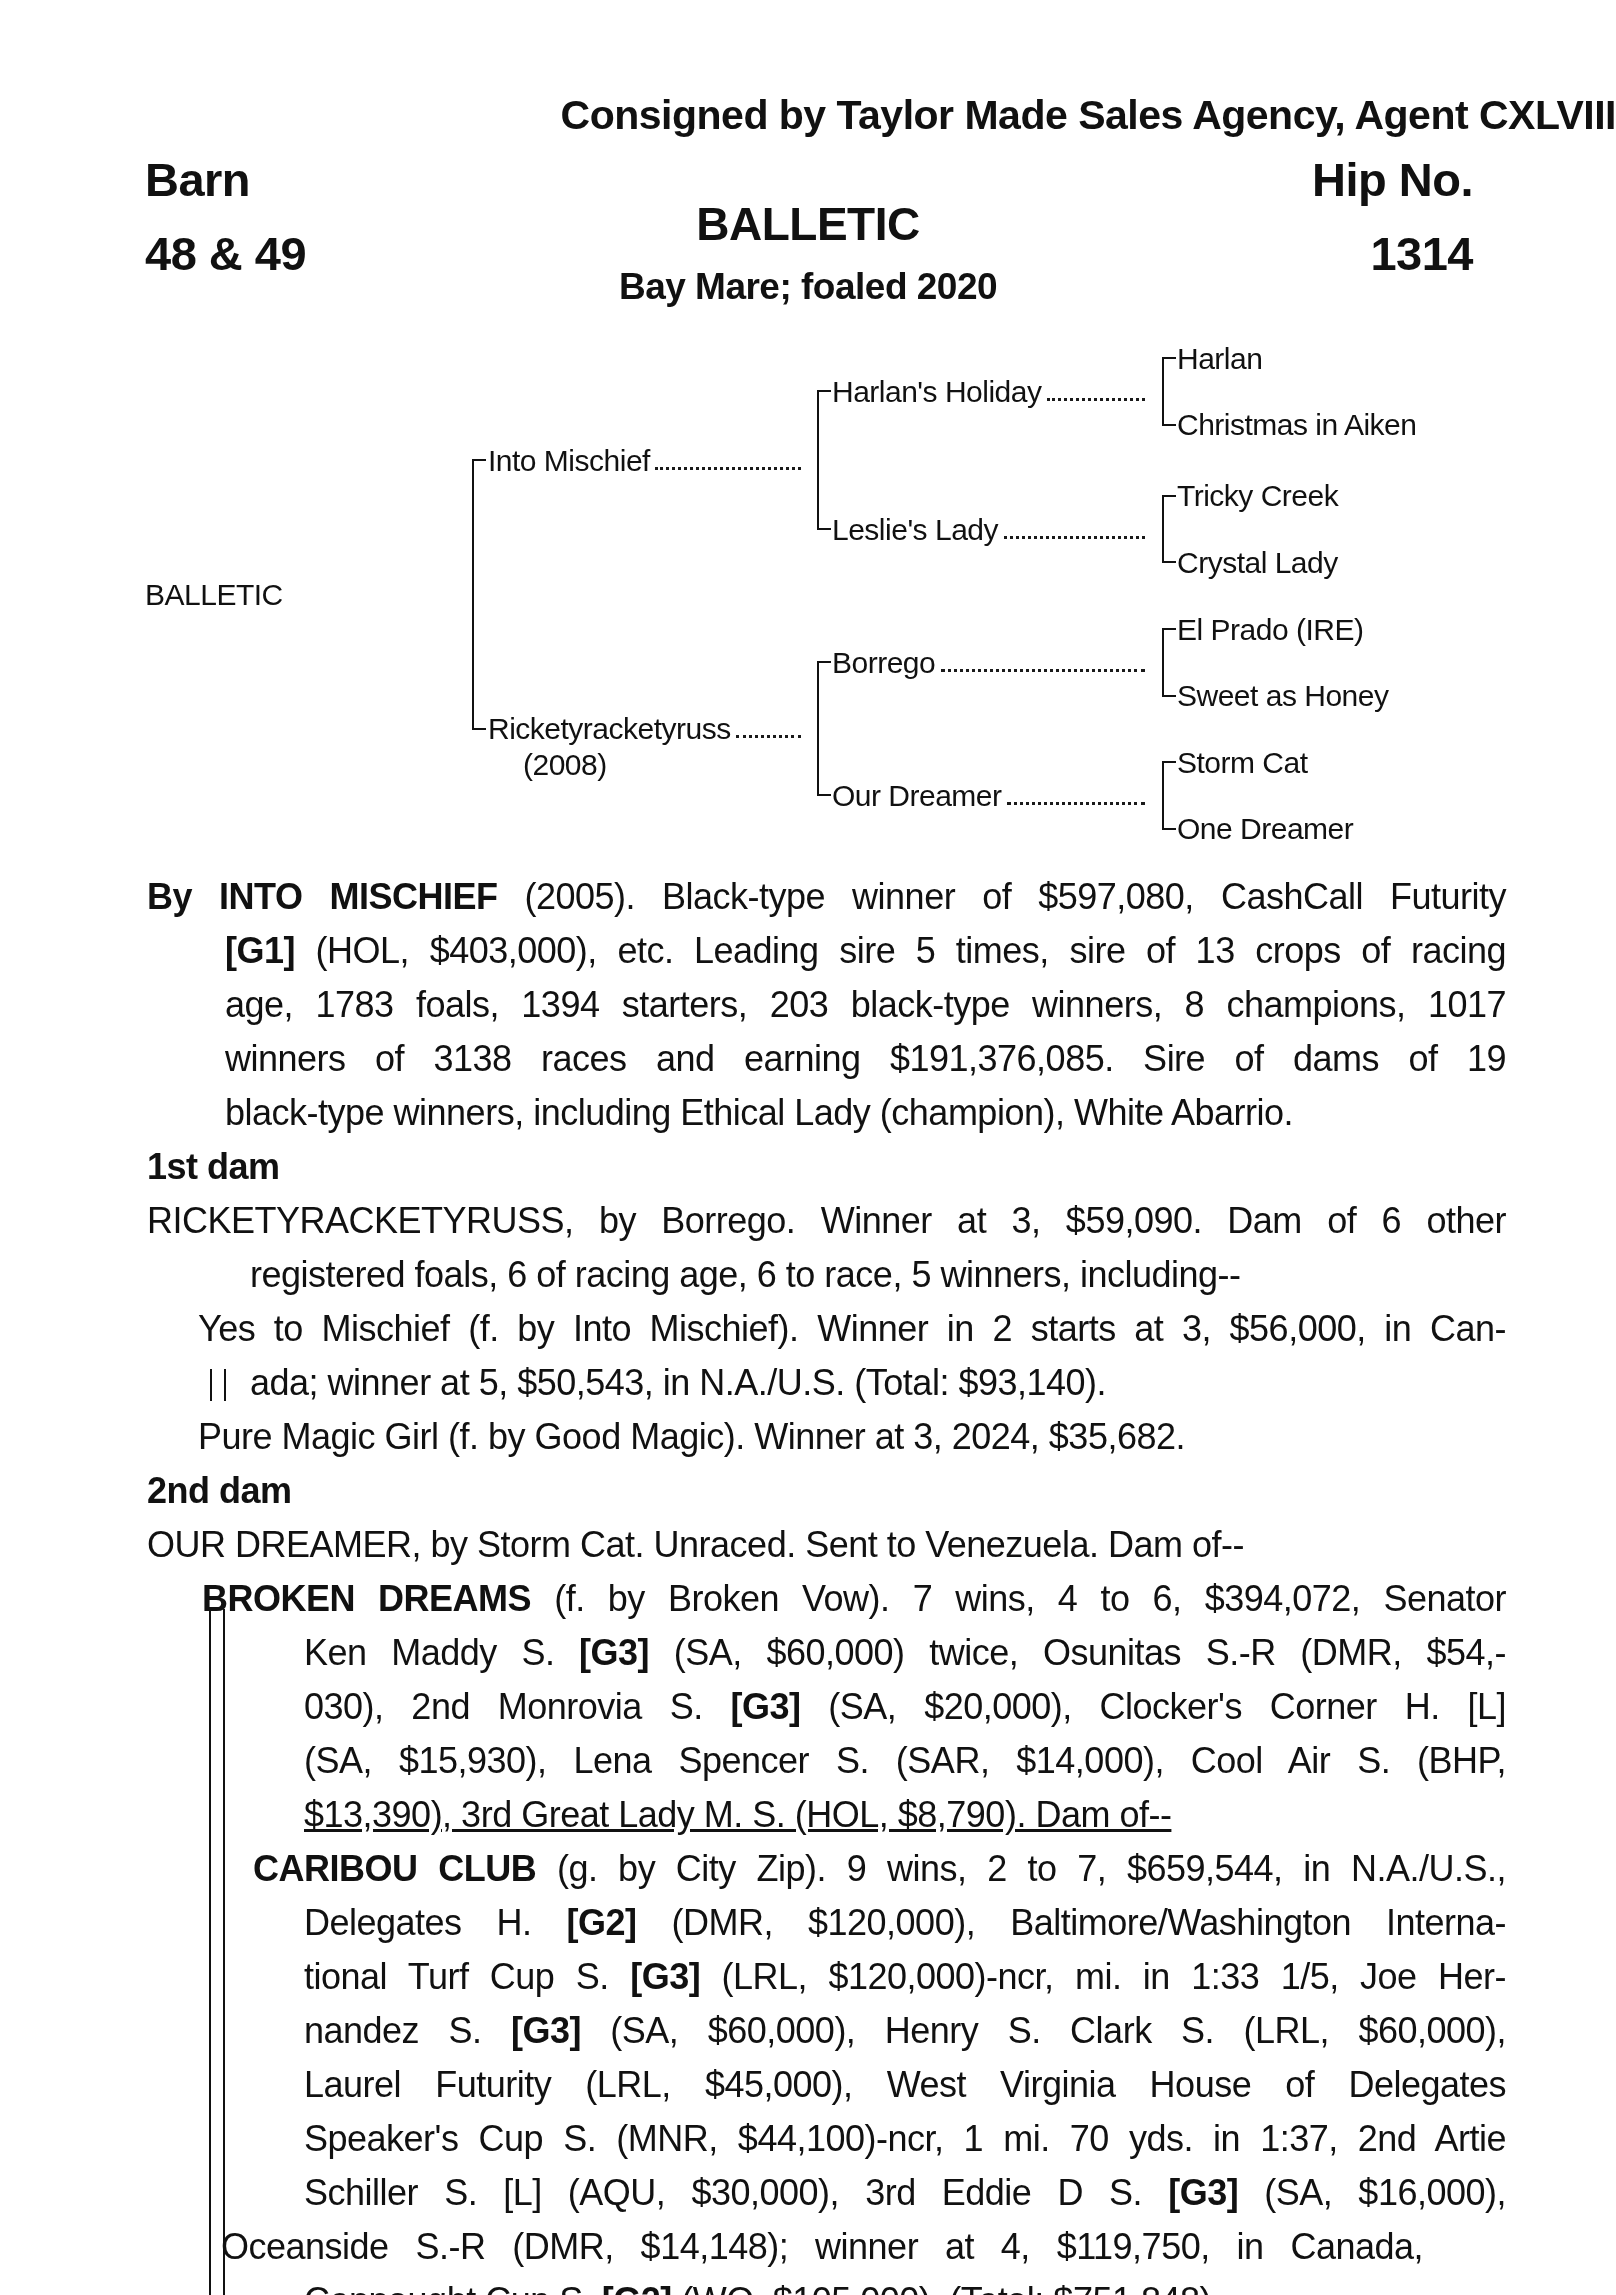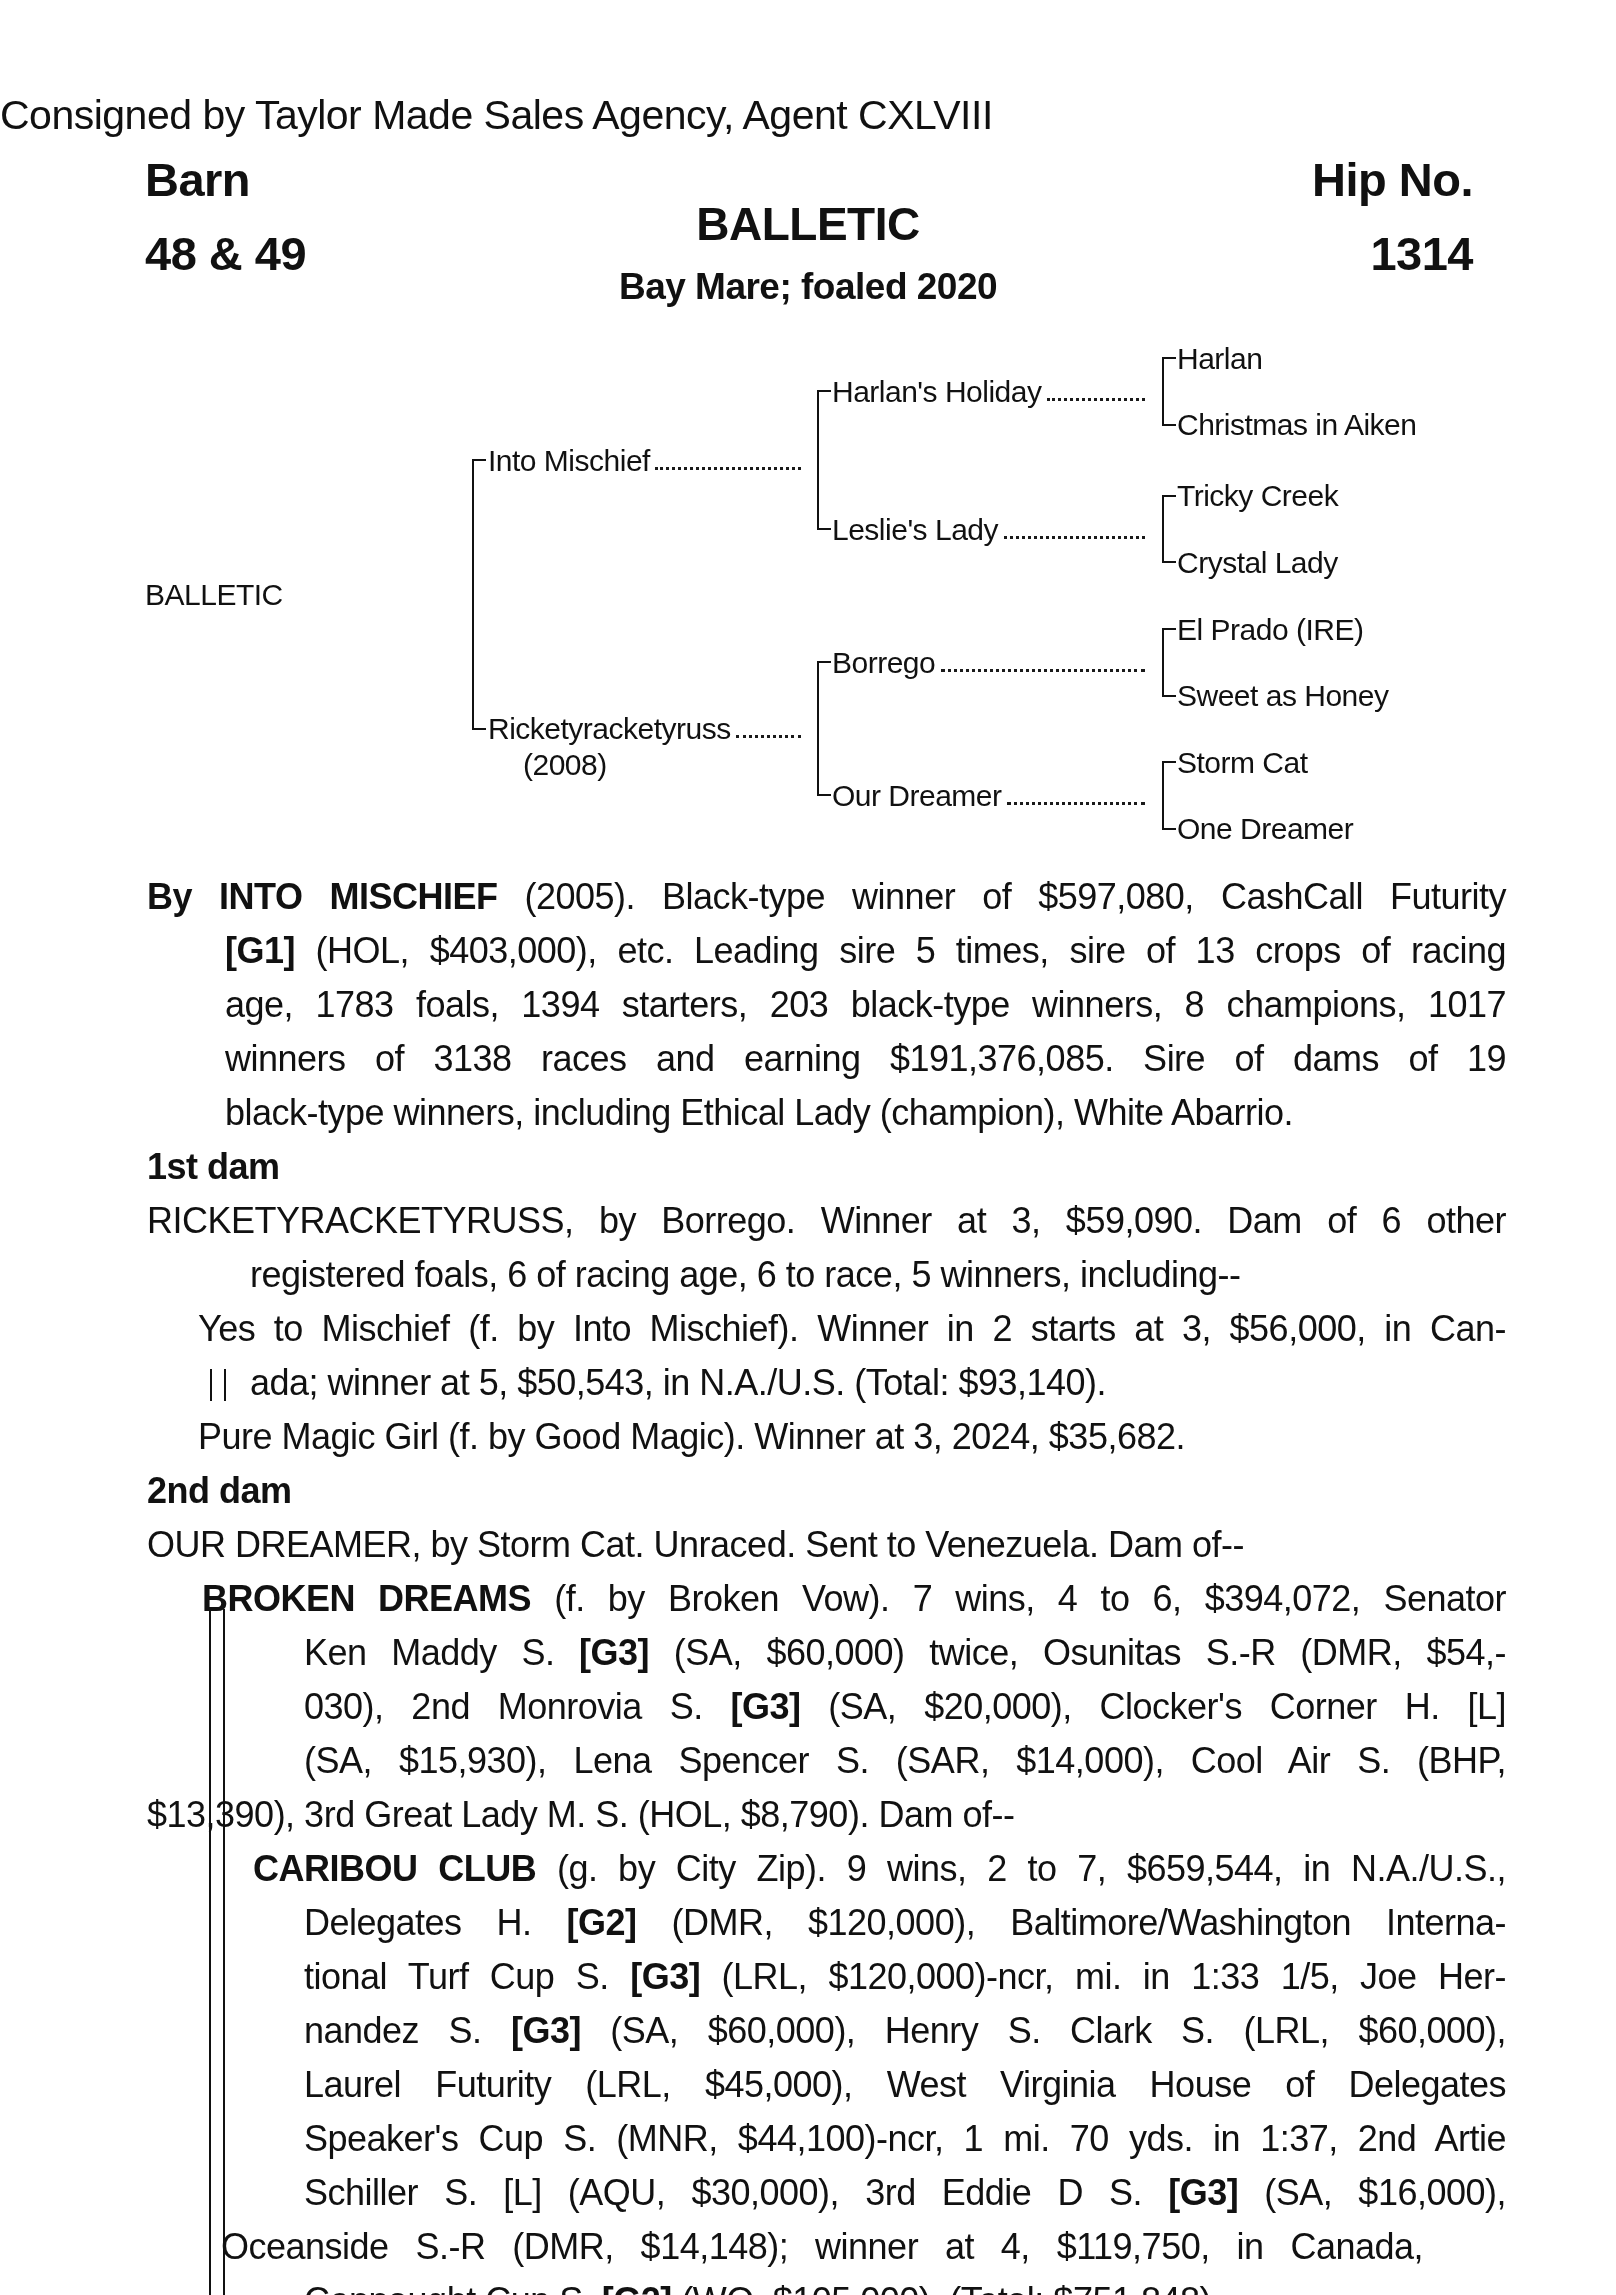--- a/index.html
+++ b/index.html
@@ -7,21 +7,21 @@
   #page{
     position:relative; width:1616px; height:3227px;
     background:var(--paper); color:var(--ink);
     font-family:"Liberation Sans","DejaVu Sans",sans-serif;
     overflow:hidden;
   }
   .b{font-weight:bold;}
   
   #consignor{
     position:absolute; left:0; top:92px; width:1616px;
-    text-align:left; font-size:41px; font-weight:normal; letter-spacing:-0.5px;
+    text-align:right; font-size:41px; font-weight:bold; letter-spacing:-0.5px;
   }
   .hlbl{position:absolute; font-size:47px; font-weight:bold; letter-spacing:-0.5px;}
   #barn-label{left:145px; top:152px;}
   #barn-value{left:145px; top:226px;}
   #hip-label{right:143px; top:152px; text-align:right;}
   #hip-value{right:143px; top:226px; text-align:right;}
   #horse-name{
     position:absolute; left:0; top:197px; width:1616px; text-align:center;
     font-size:46px; font-weight:bold; letter-spacing:-0.5px;
   }
@@ -161,21 +161,21 @@
       <div class="bl" style="margin-left: 103px;"><span>registered foals, 6 of racing age, 6 to race, 5 winners, including--</span></div>
       <div class="bl j" style="margin-left: 51px; width: 1308px;"><span>Yes to Mischief (f. by Into Mischief). Winner in 2 starts at 3, $56,000, in Can-</span></div>
       <div class="bl" style="margin-left: 51px;"><span class="dbar"></span><span>ada; winner at 5, $50,543, in N.A./U.S. (Total: $93,140).</span></div>
       <div class="bl" style="margin-left: 51px;"><span>Pure Magic Girl (f. by Good Magic). Winner at 3, 2024, $35,682.</span></div>
       <div class="bl" style="margin-left: 0px;"><span class="b">2nd dam</span></div>
       <div class="bl" style="margin-left: 0px;"><span>OUR DREAMER, by Storm Cat. Unraced. Sent to Venezuela. Dam of--</span></div>
       <div class="bl j" style="margin-left: 55px; width: 1304px;"><span class="b">BROKEN DREAMS</span><span> (f. by Broken Vow). 7 wins, 4 to 6, $394,072, Senator</span></div>
       <div class="bl j" style="margin-left: 157px; width: 1202px;"><span>Ken Maddy S. </span><span class="b">[G3]</span><span> (SA, $60,000) twice, Osunitas S.-R (DMR, $54,-</span></div>
       <div class="bl j" style="margin-left: 157px; width: 1202px;"><span>030), 2nd Monrovia S. </span><span class="b">[G3]</span><span> (SA, $20,000), Clocker's Corner H. [L]</span></div>
       <div class="bl j" style="margin-left: 157px; width: 1202px;"><span>(SA, $15,930), Lena Spencer S. (SAR, $14,000), Cool Air S. (BHP,</span></div>
-      <div class="bl" style=""><span>$13,390), 3rd Great Lady M. S. (HOL, $8,790). Dam of--</span></div>
+      <div class="bl" style="margin-left: 157px; text-decoration: underline;"><span>$13,390), 3rd Great Lady M. S. (HOL, $8,790). Dam of--</span></div>
       <div class="bl j" style="margin-left: 106px; width: 1253px;"><span class="b">CARIBOU CLUB</span><span> (g. by City Zip). 9 wins, 2 to 7, $659,544, in N.A./U.S.,</span></div>
       <div class="bl j" style="margin-left: 157px; width: 1202px;"><span>Delegates H. </span><span class="b">[G2]</span><span> (DMR, $120,000), Baltimore/Washington Interna-</span></div>
       <div class="bl j" style="margin-left: 157px; width: 1202px;"><span>tional Turf Cup S. </span><span class="b">[G3]</span><span> (LRL, $120,000)-ncr, mi. in 1:33 1/5, Joe Her-</span></div>
       <div class="bl j" style="margin-left: 157px; width: 1202px;"><span>nandez S. </span><span class="b">[G3]</span><span> (SA, $60,000), Henry S. Clark S. (LRL, $60,000),</span></div>
       <div class="bl j" style="margin-left: 157px; width: 1202px;"><span>Laurel Futurity (LRL, $45,000), West Virginia House of Delegates</span></div>
       <div class="bl j" style="margin-left: 157px; width: 1202px;"><span>Speaker's Cup S. (MNR, $44,100)-ncr, 1 mi. 70 yds. in 1:37, 2nd Artie</span></div>
       <div class="bl j" style="margin-left: 157px; width: 1202px;"><span>Schiller S. [L] (AQU, $30,000), 3rd Eddie D S. </span><span class="b">[G3]</span><span> (SA, $16,000),</span></div>
       <div class="bl j" style="margin-left: 74px; width: 1202px;"><span>Oceanside S.-R (DMR, $14,148); winner at 4, $119,750, in Canada,</span></div>
       <div class="bl" style="margin-left: 157px;"><span>Connaught Cup S. </span><span class="b">[G2]</span><span> (WO, $105,000). (Total: $751,848).</span></div>
     </div>

